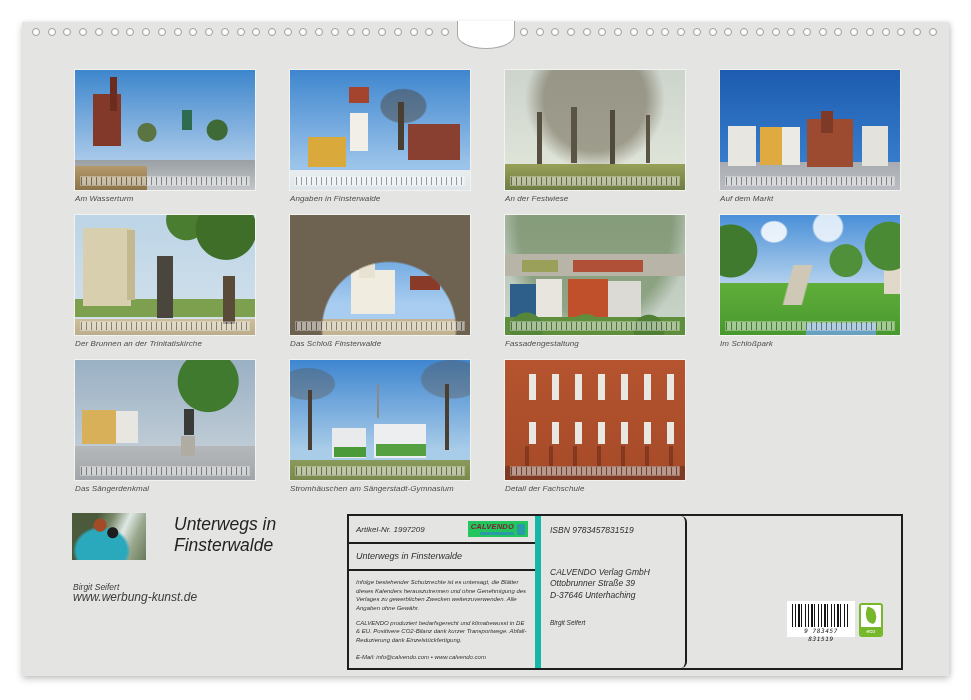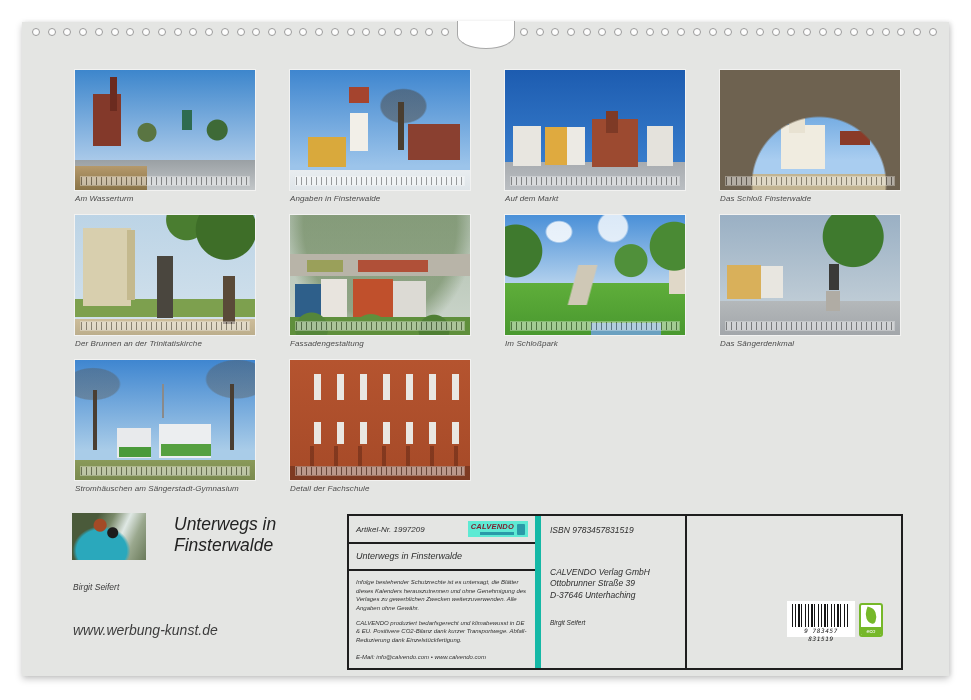--- a/index.html
+++ b/index.html
@@ -143,37 +143,37 @@
     linear-gradient(180deg,#8fa2b2,#d8dee4 55%,#e4e8ec);background-repeat:no-repeat;}
   
   .author-photo{position:absolute;left:50px;top:491px;width:74px;height:47px;
     background:
       radial-gradient(circle at 38% 26%, #a34a26 0 6px, transparent 7px),
       radial-gradient(circle at 55% 42%, #1c1c1c 0 5px, transparent 6px),
       radial-gradient(ellipse at 40% 80%, #2aa8bc 0 40%, transparent 46%),
       linear-gradient(115deg, #4a5a3a 0 28%, #7a8a6a 45%, #dfe8e4 62%, #9aa88e 78%, #6a7a5a);}
   .main-title{position:absolute;left:152px;top:492px;width:130px;font-size:17.5px;line-height:1.18;color:#232323;}
   .byline{position:absolute;left:51px;top:560px;font-size:8.5px;color:#3c3c3c;}
-  .website{position:absolute;left:51px;top:600px;font-size:14px;color:#3c3c3c;text-align:right;}
+  .website{position:absolute;left:51px;top:568px;font-size:12px;color:#3c3c3c;text-align:right;}
   .infobox{position:absolute;left:325px;top:492px;width:556px;height:156px;border:2px solid #1e1e1e;
            box-sizing:border-box;display:flex;}
   .col1{width:192px;border-right:6px solid #14b8a6;display:flex;flex-direction:column;box-sizing:border-box;}
   .row-article{height:26px;display:flex;justify-content:space-between;align-items:center;
                padding:0 7px;border-bottom:2px solid #1e1e1e;font-size:8px;color:#2e2e2e;}
-  .logo{background:#5eead4;padding:2px 3px;display:flex;align-items:center;gap:3px;}
+  .logo{background:#22c55e;padding:2px 3px;display:flex;align-items:center;gap:3px;}
   .logo-txt{display:flex;flex-direction:column;align-items:flex-end;}
   .logo-word{font-weight:bold;font-size:7.5px;color:#7d2230;letter-spacing:.2px;line-height:1;}
   .logo-tag{height:2.5px;width:34px;background:#2a9aa8;margin-top:1.5px;}
   .logo-ico{width:8px;height:11px;background:#2a9aa8;border-radius:1px;}
   .row-title{height:25px;line-height:25px;padding:0 7px;border-bottom:2px solid #1e1e1e;
              font-size:9px;color:#2e2e2e;}
   .legal{flex:1;padding:7px 7px 6px;font-size:6px;line-height:1.45;color:#333;display:flex;flex-direction:column;}
   .legal p{margin:0 0 6px;}
   .contact{margin-top:auto;font-size:6px;color:#333;}
-  .col2{width:146px;border-right:2px solid #1e1e1e;box-sizing:border-box;padding:9px 9px;font-size:8.5px;color:#2e2e2e;}
+  .col2{width:146px;border-right:2px solid #1e1e1e;box-sizing:border-box;padding:9px 9px;font-size:8.5px;color:#2e2e2e;border-radius:6px;}
   .isbn{margin:0;}
   .pub{margin-top:32px;line-height:1.35;}
   .credit{margin-top:18px;font-size:6.5px;}
   .col3{flex:1;position:relative;}
   .codes{position:absolute;right:18px;bottom:31px;display:flex;align-items:flex-end;gap:4px;}
   .barcode{width:68px;height:36px;background:#fff;box-sizing:border-box;padding:3px 5px 0;text-align:center;}
   .bars{height:23px;background:repeating-linear-gradient(90deg,#141414 0 1.5px,transparent 1.5px 3px,
         #141414 3px 4px,transparent 4px 6.5px);}
   .digits{font-size:6px;letter-spacing:.6px;color:#111;font-family:"DejaVu Sans Mono", monospace;line-height:1.4;}
   .eco{width:24px;height:34px;background:#fff;border:2px solid #76b82a;border-radius:3px;box-sizing:border-box;
@@ -254,30 +254,34 @@
     <div class="grid">
       <figure class="cell">
         <div class="thumb s1"></div>
         <figcaption class="cap">Am Wasserturm</figcaption>
       </figure>
       <figure class="cell">
         <div class="thumb s2"></div>
         <figcaption class="cap">Angaben in Finsterwalde</figcaption>
       </figure>
       <figure class="cell">
+        <div class="thumb s3"></div>
+        <figcaption class="cap">An der Festwiese</figcaption>
+      </figure>
+      <figure class="cell">
         <div class="thumb s4"></div>
         <figcaption class="cap">Auf dem Markt</figcaption>
       </figure>
       <figure class="cell">
+        <div class="thumb s6"></div>
+        <figcaption class="cap">Der Brunnen an der Trinitatiskirche</figcaption>
+      </figure>
+      <figure class="cell">
         <div class="thumb s5"></div>
         <figcaption class="cap">Das Schloß Finsterwalde</figcaption>
-      </figure>
-      <figure class="cell">
-        <div class="thumb s6"></div>
-        <figcaption class="cap">Der Brunnen an der Trinitatiskirche</figcaption>
       </figure>
       <figure class="cell">
         <div class="thumb s7"></div>
         <figcaption class="cap">Fassadengestaltung</figcaption>
       </figure>
       <figure class="cell">
         <div class="thumb s8"></div>
         <figcaption class="cap">Im Schloßpark</figcaption>
       </figure>
       <figure class="cell">

